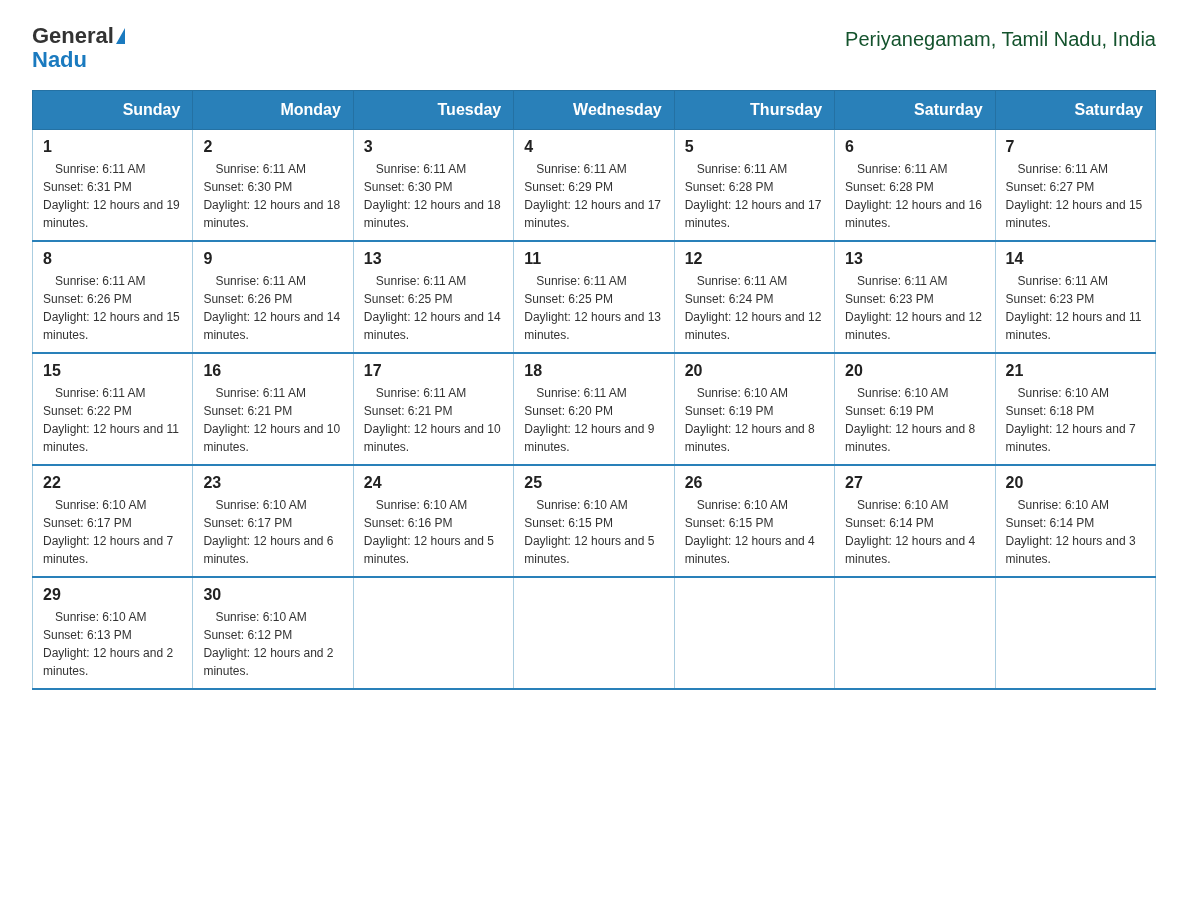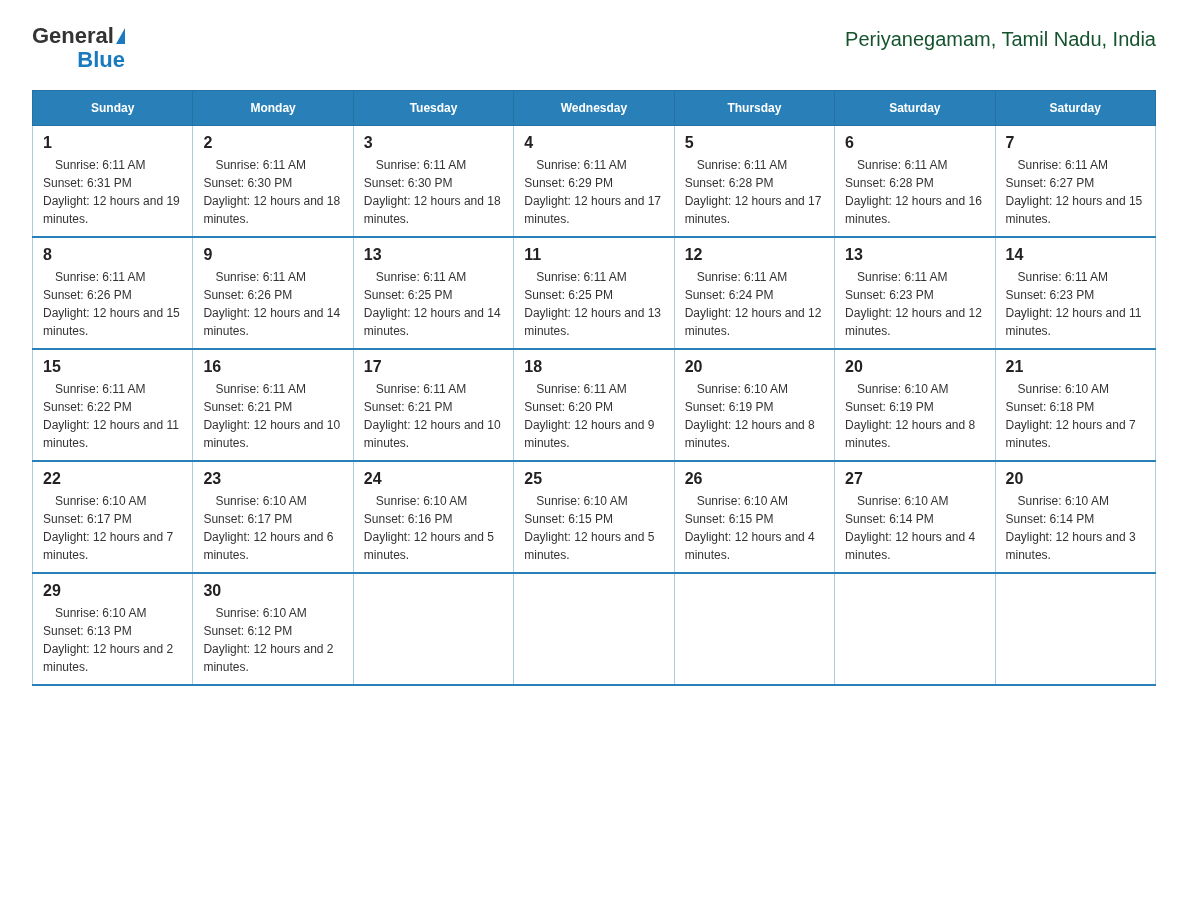--- a/index.html
+++ b/index.html
@@ -12,21 +12,21 @@
     }
     .header-area {
       display: flex;
       justify-content: space-between;
       align-items: flex-start;
       margin-bottom: 18px;
     }
     .logo {
       display: flex;
       flex-direction: column;
-      align-items: flex-end;
+      align-items: flex-start;
     }
     .logo-text {
       font-size: 22px;
       font-weight: bold;
       color: #333;
       line-height: 1.1;
     }
     .logo-triangle {
       display: inline-block;
       width: 0; height: 0;
@@ -53,24 +53,24 @@
       margin-top: 4px;
     }
     .calendar-table {
       width: 100%;
       border-collapse: collapse;
       border: 1px solid #2980b9;
     }
     .calendar-table th {
       background-color: #2980b9;
       color: #ffffff;
-      font-size: 12px;
+      font-size: 16px;
       font-weight: bold;
       padding: 10px 12px;
-      text-align: center;
+      text-align: right;
       border: 1px solid #2471a3;
     }
     .calendar-table td {
       vertical-align: top;
       padding: 8px 10px;
       border: 1px solid #aacde0;
       font-size: 13px;
       color: #333;
       width: calc(100% / 7);
       min-height: 90px;
@@ -98,21 +98,21 @@
   </style>
 </head>
 <body>
 
 <div class="header-area">
   <div class="logo">
     <div class="logo-line">
       <span class="logo-text">General</span>
       <span class="logo-triangle"></span>
     </div>
-    <span class="logo-text" style="color:#1a7abf; font-size:22px; font-weight:bold;">Blue</span>
+    <span class="logo-text" style="color:#1a7abf; font-size:22px; font-weight:bold;">Nadu</span>
   </div>
   <div class="title-area">
     <div class="subtitle">Periyanegamam, Tamil Nadu, India</div>
   </div>
 </div>
 
 <table class="calendar-table">
   <thead>
     <tr>
       <th>Sunday</th>

